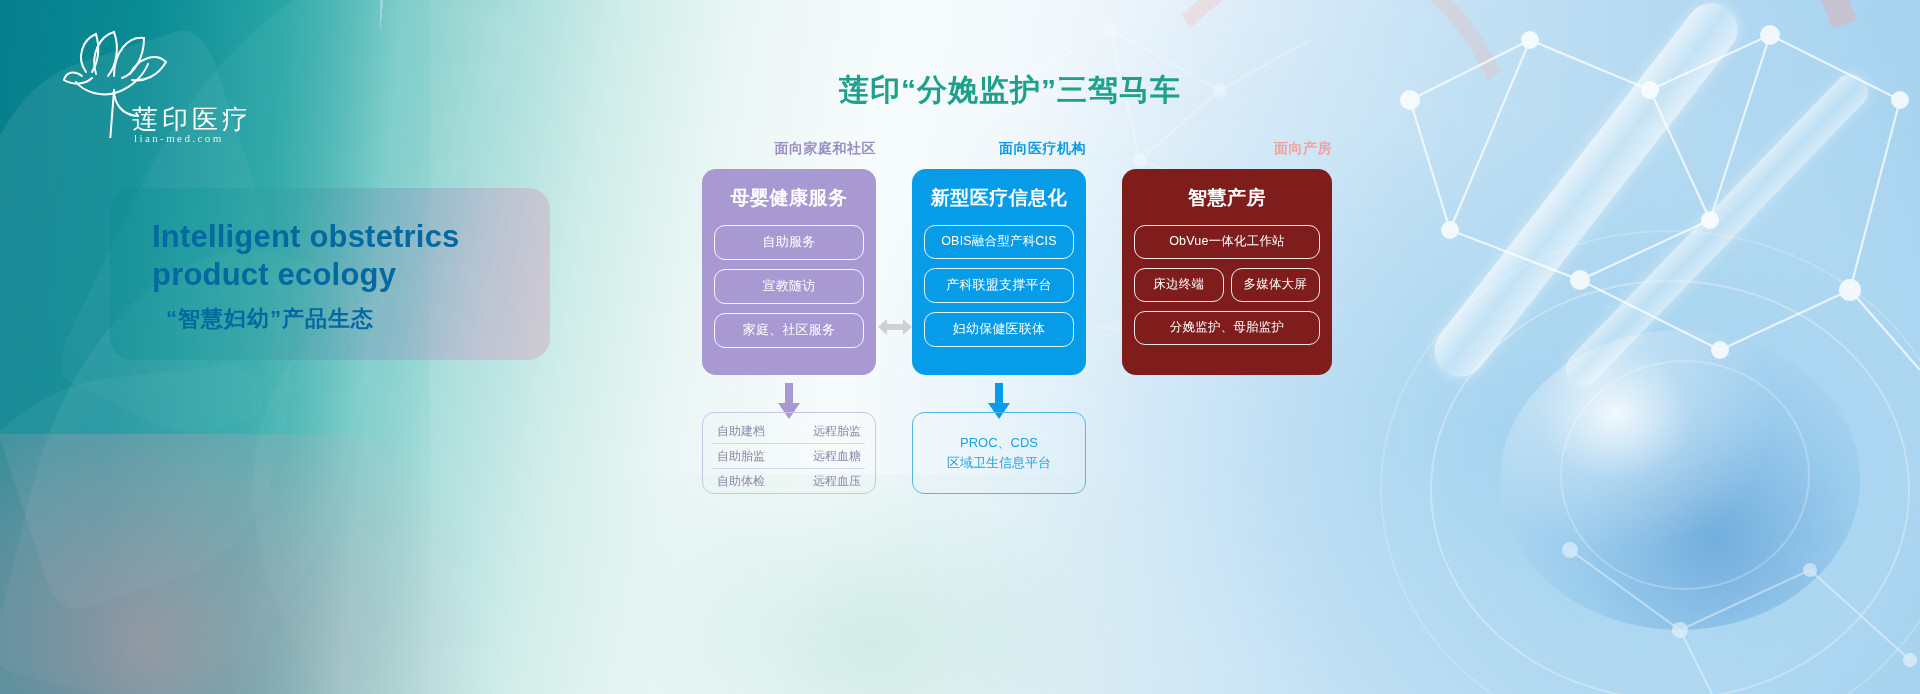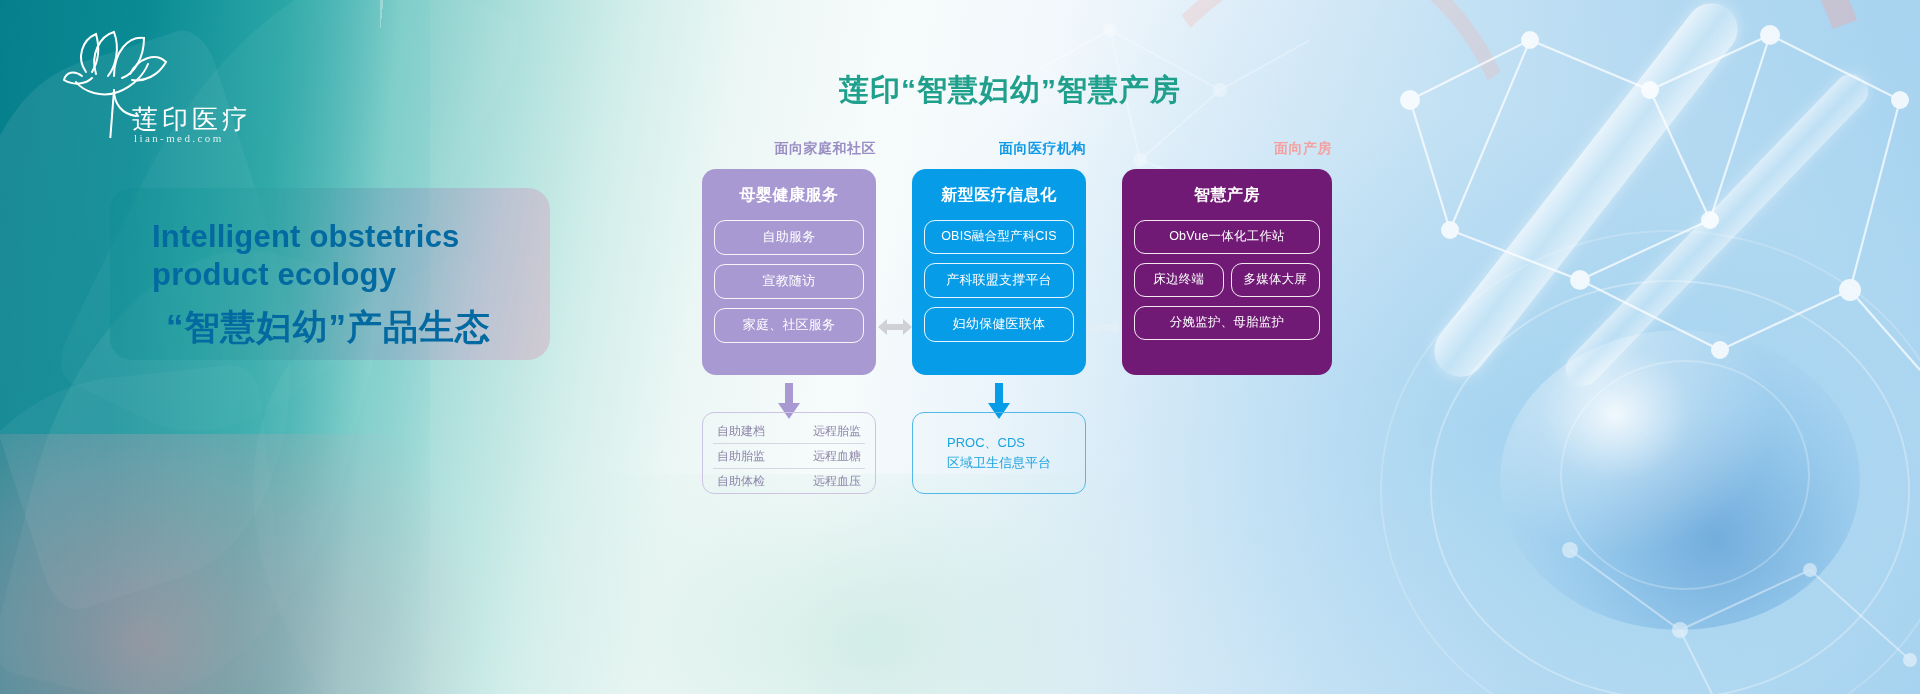--- a/index.html
+++ b/index.html
@@ -158,21 +158,21 @@
   }
   .hero-text {
     position:absolute; left:152px; top:218px; width:420px;
     color:#0369a1;
   }
   .hero-en {
     font-size:31px; line-height:1.22; font-weight:600; letter-spacing:.2px;
     white-space:pre-line;
   }
   .hero-cn {
-    margin-top:10px; font-size:35px; font-weight:700; letter-spacing:1px;
+    margin-top:10px; font-size:22px; font-weight:700; letter-spacing:1px;
     text-indent:14px;
   }
 
   .deck-title {
     position:absolute; left:690px; top:70px; width:640px;
     text-align:center;
     color:#1fa08c; font-size:30px; font-weight:700; letter-spacing:1px;
     white-space:nowrap;
   }
 
@@ -188,24 +188,24 @@
   .c1 .col-head { color:#9b8ec4; }
   .c2 .col-head { color:#0d9ae8; }
   .c3 .col-head { color:#f4a0a0; }
 
   .card {
     border-radius:14px; padding:16px 12px 18px;
     height:206px;
   }
   .card.purple { background:#a899d3; }
   .card.blue   { background:#079ce8; }
-  .card.pink   { background:#701a75; }
+  .card.pink   { background:#7f1d1d; }
 
   .card-title {
-    text-align:center; color:#ffffff; font-size:16px; font-weight:700;
+    text-align:center; color:#ffffff; font-size:19px; font-weight:700;
     letter-spacing:.5px; margin-bottom:14px; white-space:nowrap;
   }
   .pill {
     border:1px solid rgba(255,255,255,0.9);
     border-radius:11px;
     color:#ffffff; font-size:13px;
     text-align:center;
     padding:7px 4px 8px;
     margin-bottom:9px;
     white-space:nowrap;
@@ -231,21 +231,21 @@
   .bbox.b2 { left:912px; height:82px; border:1px solid #52b8e8; display:flex; align-items:center; justify-content:center; }
 
   .brow {
     display:flex; justify-content:space-between;
     font-size:12px; color:#8e86ab;
     padding:3.5px 4px;
     border-bottom:1px solid rgba(180,170,210,0.45);
     white-space:nowrap;
   }
   .brow:last-child { border-bottom:none; }
-  .b2-text { text-align:left; color:#1ba3e0; font-size:13px; line-height:1.55; white-space:pre-line; }
+  .b2-text { text-align:center; color:#1ba3e0; font-size:13px; line-height:1.55; white-space:pre-line; }
 </style>
 </head>
 <body>
 
 <div id="slide">
 
   <div class="bg-base"></div>
   <div class="bg-teal"></div>
   <div class="bg-teal-leaf"></div>
   <div class="leaf l1"></div>
@@ -336,21 +336,21 @@
     <div class="logo-url">lian-med.com</div>
   </div>
 
   <div id="hero"></div>
   <div class="hero-text">
     <div class="hero-en">Intelligent obstetrics
 product ecology</div>
     <div class="hero-cn">“智慧妇幼”产品生态</div>
   </div>
 
-  <div class="deck-title">莲印“智慧妇幼”智慧产房</div>
+  <div class="deck-title">莲印“分娩监护”三驾马车</div>
 
   <div class="col c1">
     <div class="col-head">面向家庭和社区</div>
     <div class="card purple">
       <div class="card-title">母婴健康服务</div>
       <div class="pill">自助服务</div>
       <div class="pill">宣教随访</div>
       <div class="pill">家庭、社区服务</div>
     </div>
   </div>

